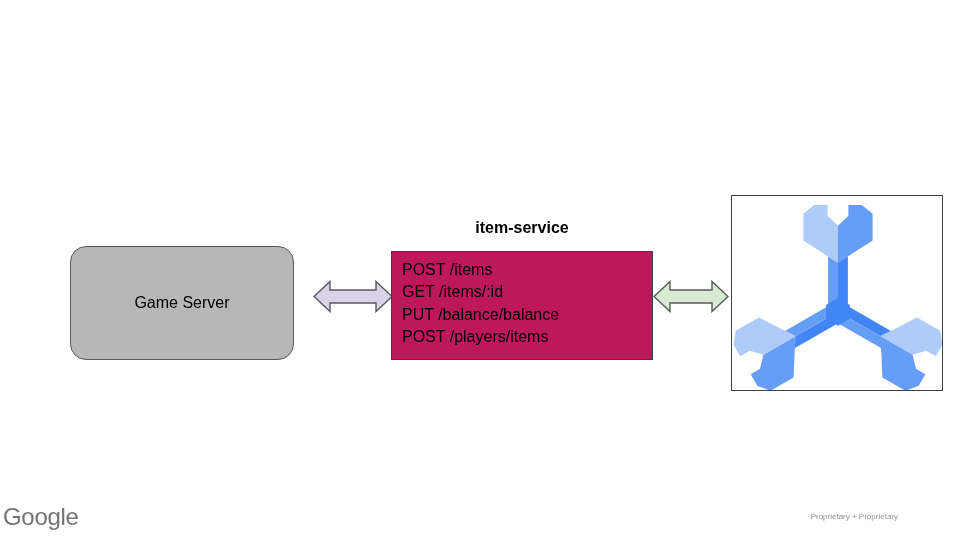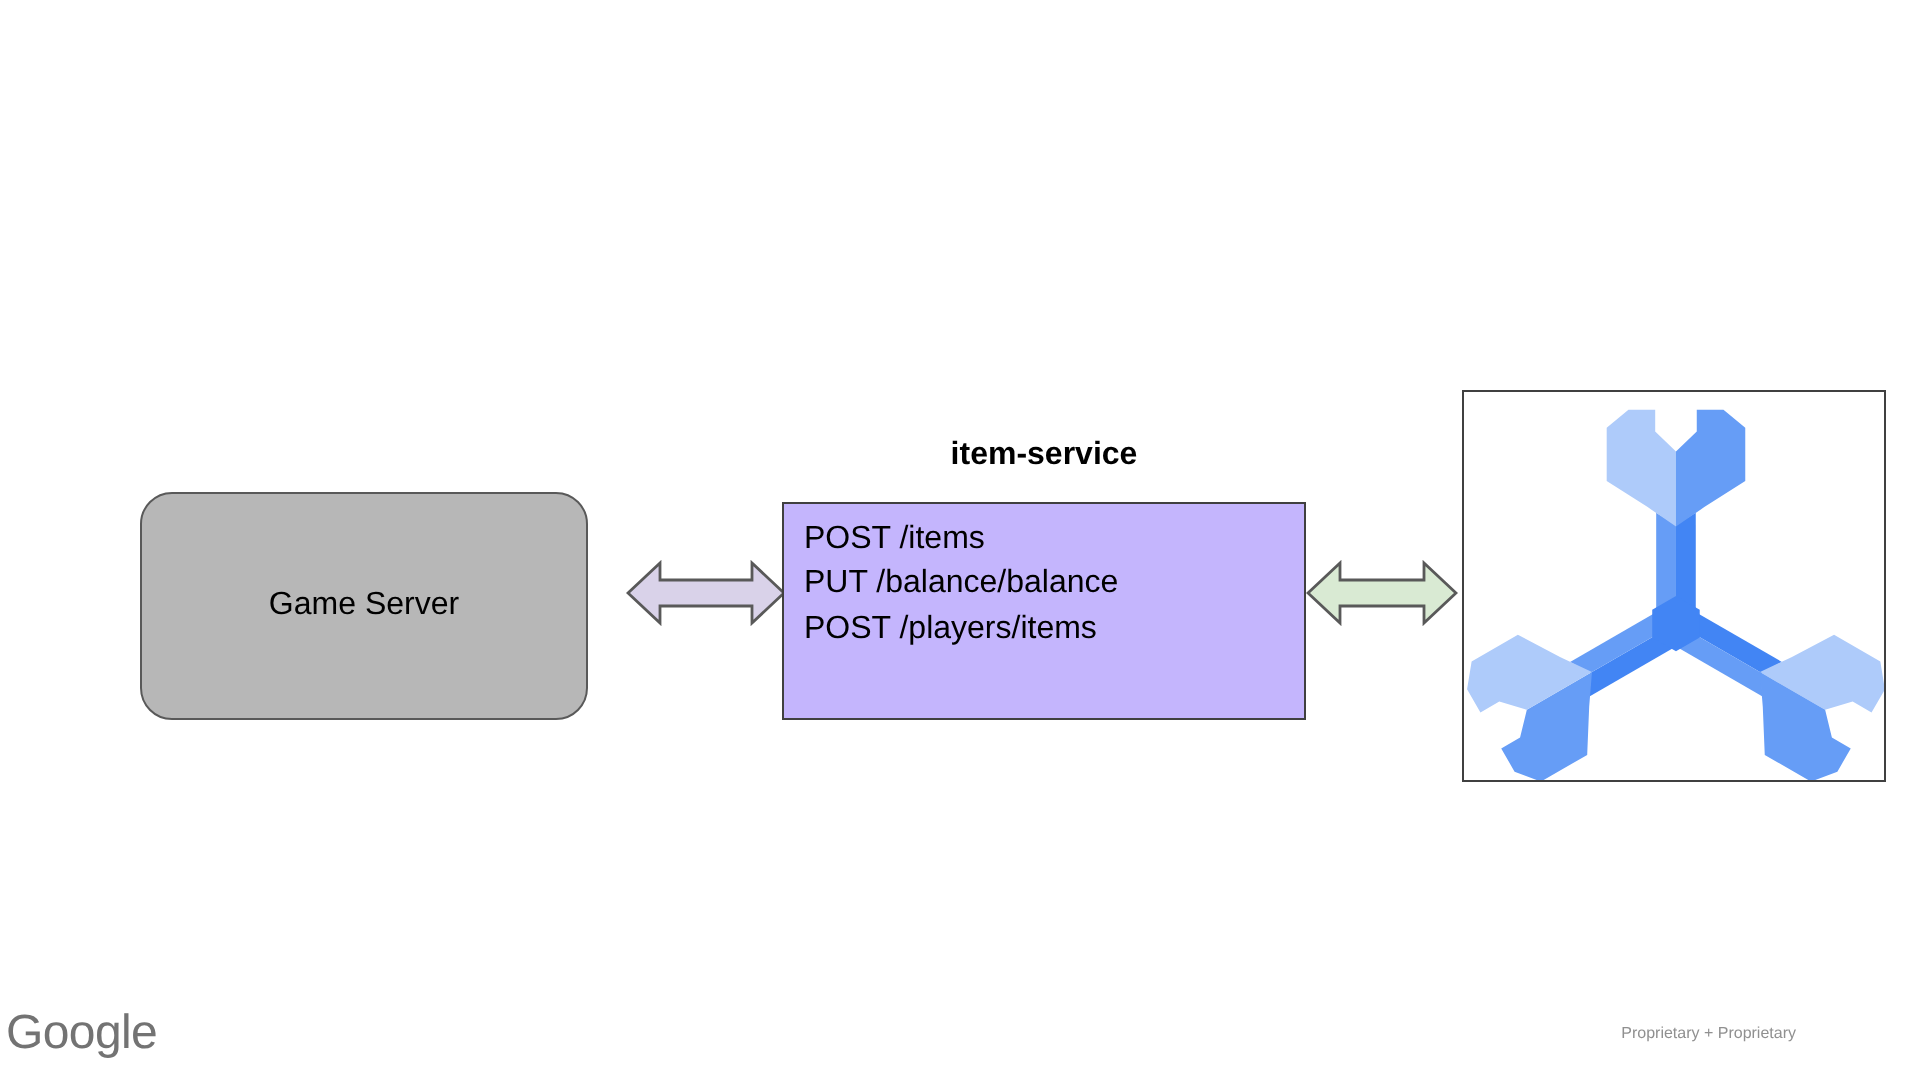--- a/index.html
+++ b/index.html
@@ -14,21 +14,21 @@
     background:#b7b7b7;border:1.4px solid #595959;border-radius:16px;
     box-sizing:border-box;display:flex;align-items:center;justify-content:center;
     font-size:16px;
   }
   .svc-title{
     left:391px;top:219px;width:262px;text-align:center;
     font-size:16px;font-weight:bold;
   }
   .svc-box{
     left:391px;top:251px;width:262px;height:109px;
-    background:#c4b5fd;border:1.4px solid #404040;box-sizing:border-box;
+    background:#be185d;border:1.4px solid #404040;box-sizing:border-box;
     padding:7px 0 0 10px;font-size:16px;line-height:22.4px;
   }
   .arrow1{left:313px;top:280px;width:80px;height:33px;}
   .arrow2{left:653px;top:280px;width:76px;height:33px;}
   .db-box{
     left:731px;top:195px;width:212px;height:196px;
     background:#ffffff;border:1px solid #404040;box-sizing:border-box;
   }
   .db-box svg{display:block;width:100%;height:100%;}
   .google-logo{
@@ -52,20 +52,21 @@
   <div class="abs arrow1">
     <svg viewBox="0 0 80 33" width="80" height="33">
       <polygon points="1,16.5 17,1.5 17,10 63,10 63,1.5 79,16.5 63,31.5 63,23 17,23 17,31.5" stroke="#595959" stroke-width="1.4" stroke-linejoin="miter" fill="#d9d2e9"></polygon>
     </svg>
   </div>
 
   <div class="abs svc-title">item-service</div>
 
   <div class="abs svc-box">
     <div>POST /items</div>
+    <div>GET /items/:id</div>
     <div>PUT /balance/balance</div>
     <div>POST /players/items</div>
   </div>
 
   <div class="abs arrow2">
     <svg viewBox="0 0 76 33" width="76" height="33">
       <polygon points="1,16.5 17,1.5 17,10 59,10 59,1.5 75,16.5 59,31.5 59,23 17,23 17,31.5" stroke="#595959" stroke-width="1.4" stroke-linejoin="miter" fill="#d9ead3"></polygon>
     </svg>
   </div>
 

